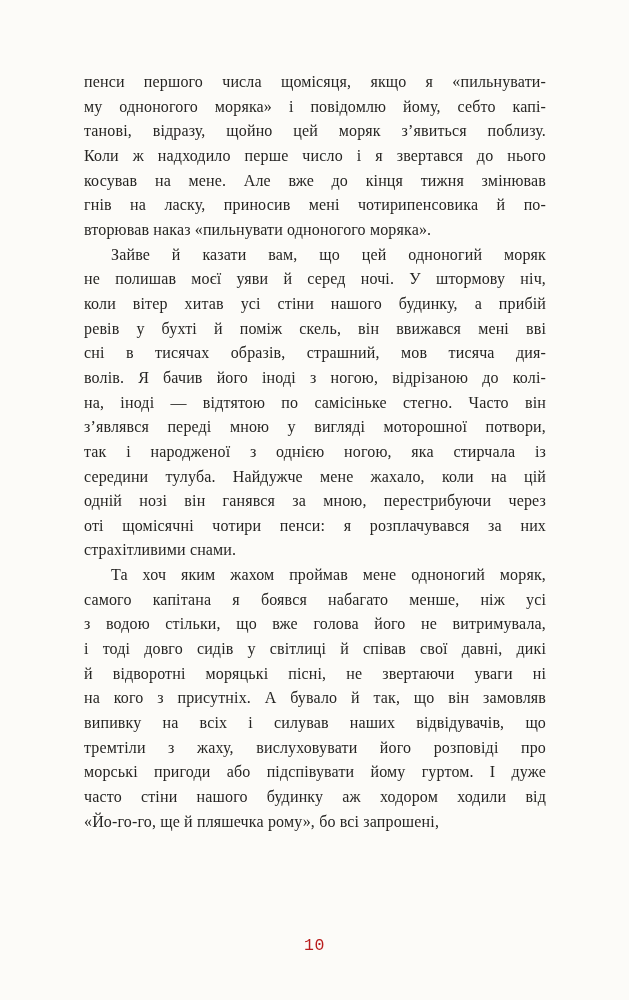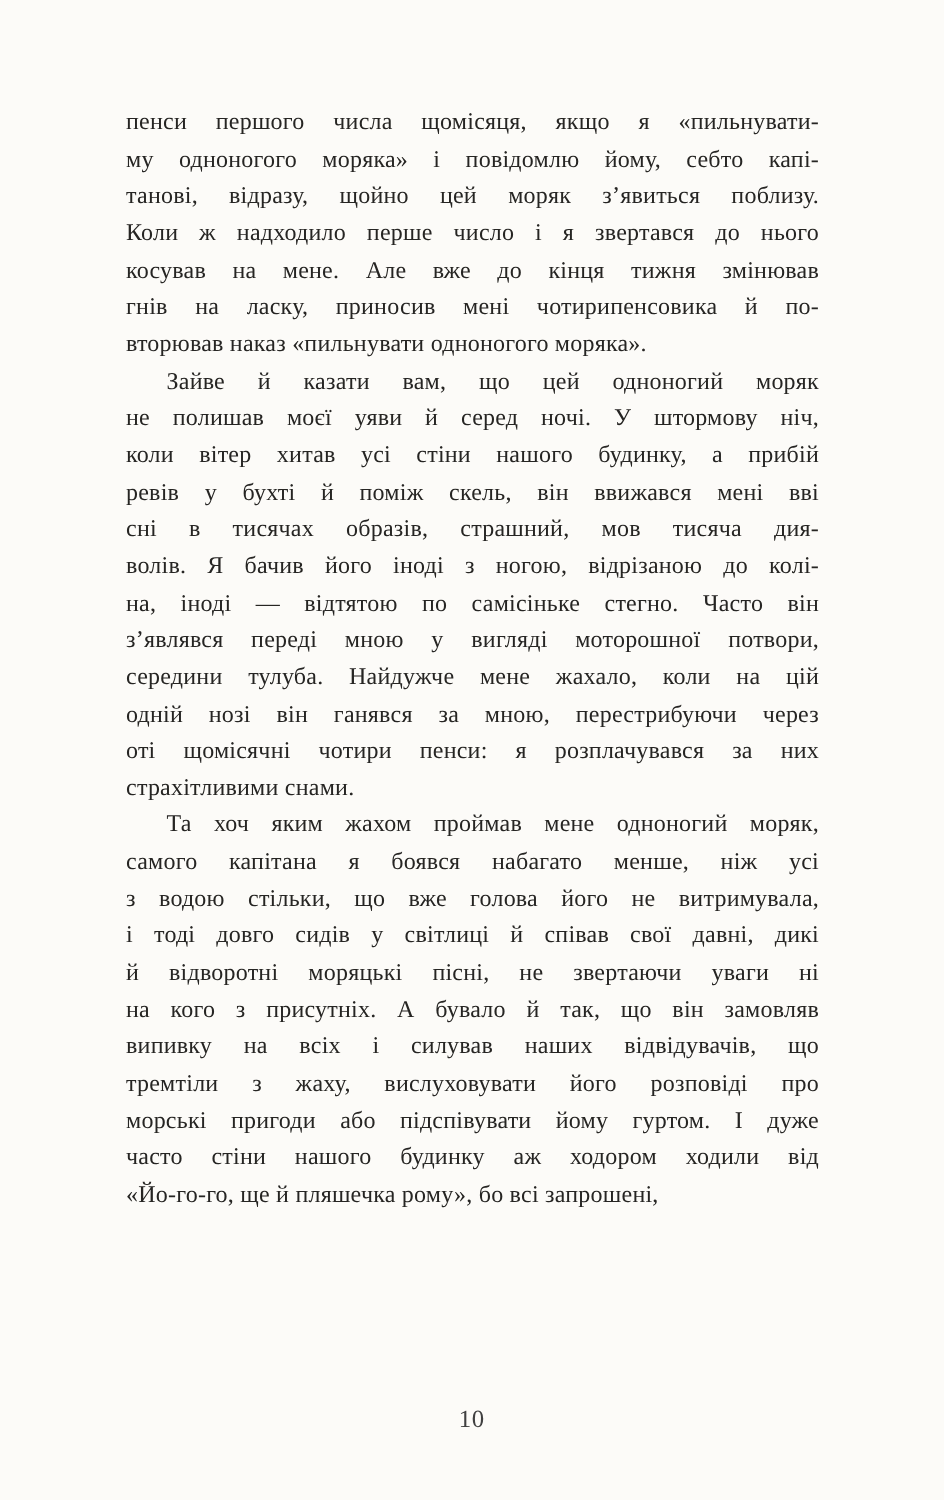--- a/index.html
+++ b/index.html
@@ -44,21 +44,22 @@
     text-indent: 27px;
   }
   .page-number {
     position: absolute;
     left: 0;
     right: 0;
     top: 936px;
     text-align: center;
     font-size: 16.5px;
     letter-spacing: 0.5px;
-    color: #404040;
+    color: #b91c1c;
+    font-family: Liberation Mono, monospace;
   }
 </style>
 </head>
 <body>
 
 <div class="page">
   <div class="text-block">
       <div class="paragraph">
         <div class="line">пенси першого числа щомісяця, якщо я «пильнувати-</div>
         <div class="line">му одноногого моряка» і повідомлю йому, себто капі-</div>
@@ -70,20 +71,21 @@
       </div>
       <div class="paragraph indent">
         <div class="line">Зайве й казати вам, що цей одноногий моряк</div>
         <div class="line">не полишав моєї уяви й серед ночі. У штормову ніч,</div>
         <div class="line">коли вітер хитав усі стіни нашого будинку, а прибій</div>
         <div class="line">ревів у бухті й поміж скель, він ввижався мені вві</div>
         <div class="line">сні в тисячах образів, страшний, мов тисяча дия-</div>
         <div class="line">волів. Я бачив його іноді з ногою, відрізаною до колі-</div>
         <div class="line">на, іноді — відтятою по самісіньке стегно. Часто він</div>
         <div class="line">з’являвся переді мною у вигляді моторошної потвори,</div>
+        <div class="line">так і народженої з однією ногою, яка стирчала із</div>
         <div class="line">середини тулуба. Найдужче мене жахало, коли на цій</div>
         <div class="line">одній нозі він ганявся за мною, перестрибуючи через</div>
         <div class="line">оті щомісячні чотири пенси: я розплачувався за них</div>
         <div class="line last">страхітливими снами.</div>
       </div>
       <div class="paragraph indent">
         <div class="line">Та хоч яким жахом проймав мене одноногий моряк,</div>
         <div class="line">самого капітана я боявся набагато менше, ніж усі</div>
         <div class="line">з водою стільки, що вже голова його не витримувала,</div>
         <div class="line">і тоді довго сидів у світлиці й співав свої давні, дикі</div>

